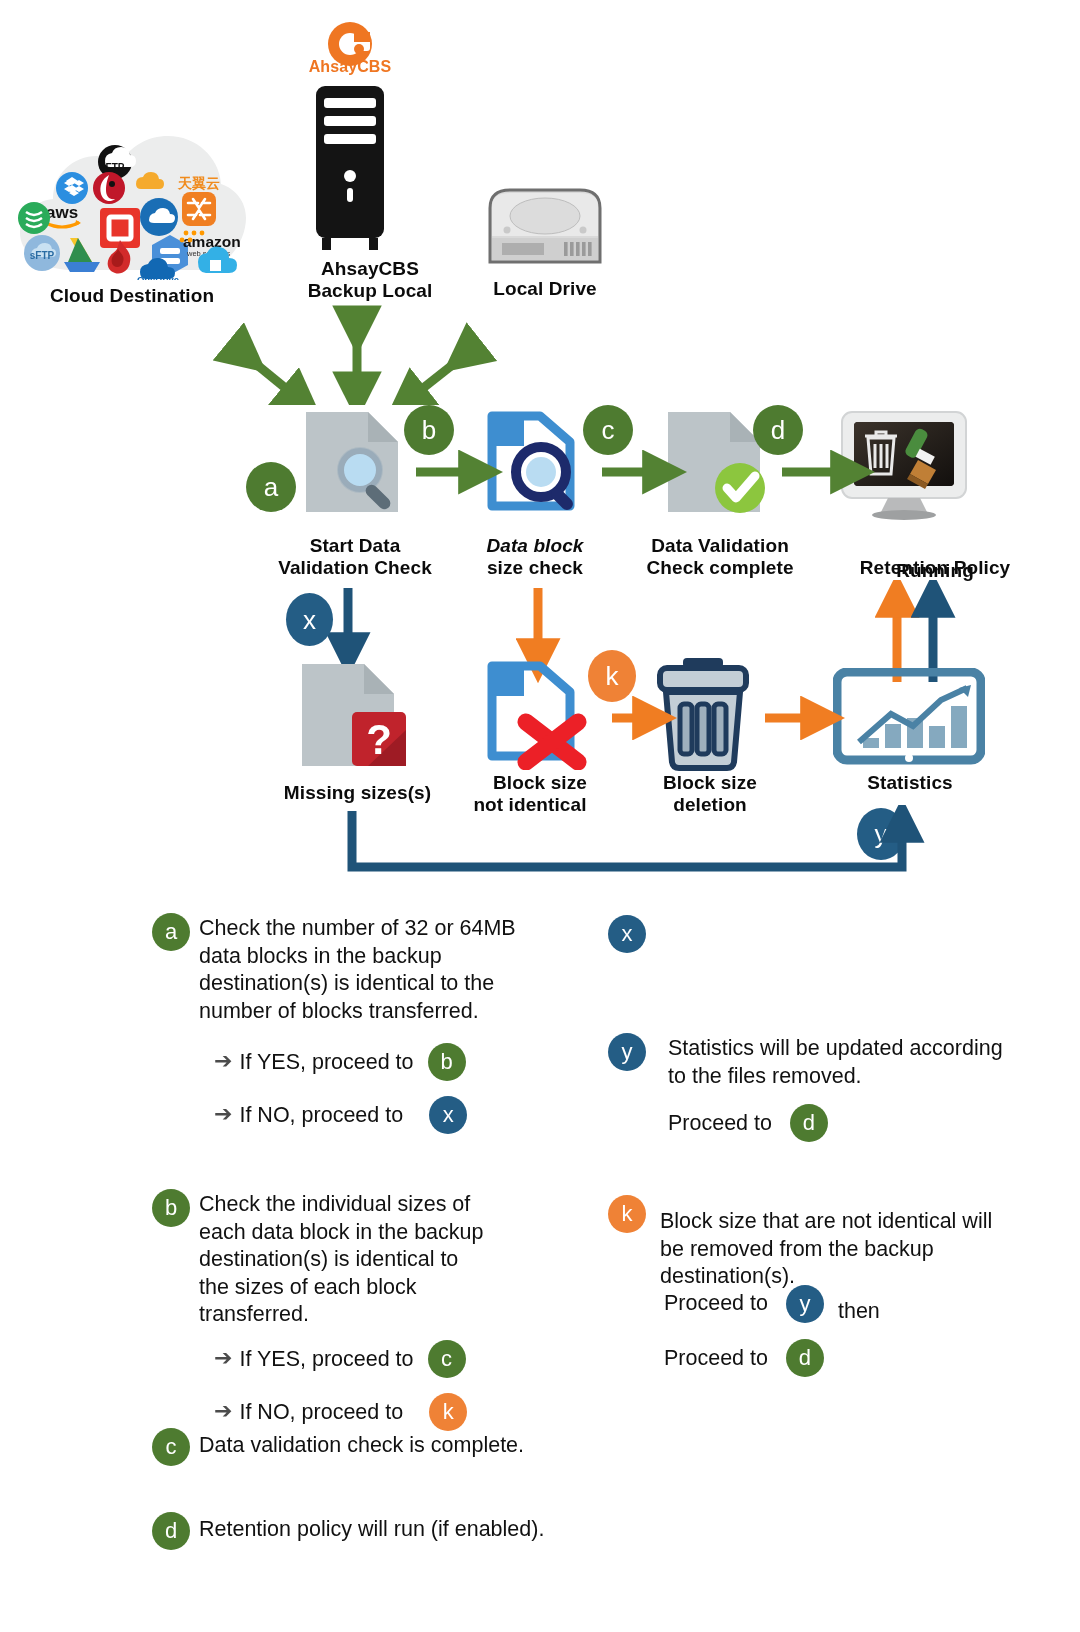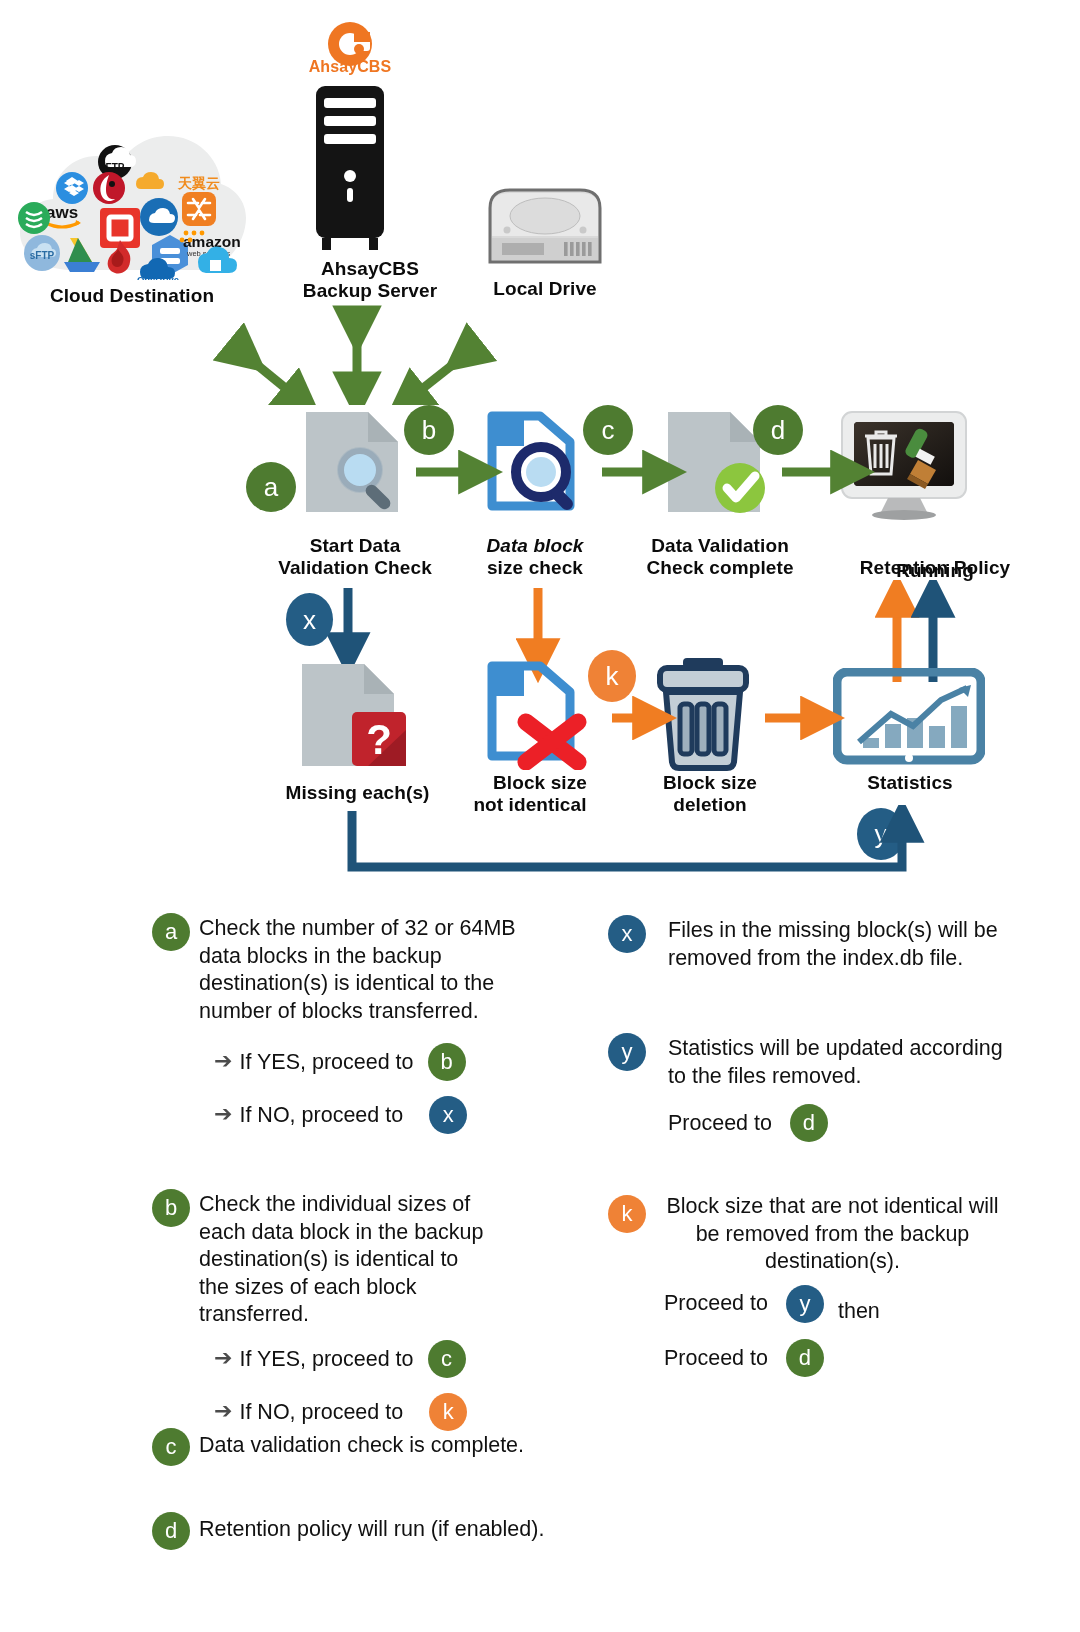--- a/index.html
+++ b/index.html
@@ -167,21 +167,21 @@
     <rect x="28" y="98" width="52" height="10" rx="3" fill="#fff"></rect>
     <rect x="28" y="116" width="52" height="10" rx="3" fill="#fff"></rect>
     <circle cx="54" cy="158" r="6" fill="#fff"></circle>
     <rect x="51" y="170" width="6" height="14" rx="3" fill="#fff"></rect>
     <rect x="26" y="220" width="9" height="12" fill="#141414"></rect>
     <rect x="73" y="220" width="9" height="12" fill="#141414"></rect>
   </svg>
 </div>
 <div class="lbl" style="left:300px;top:58px;width:100px;color:#ef7622;font-size:16px;font-weight:bold;">AhsayCBS</div>
 <div class="lbl" style="left:270px;top:258px;width:200px;">AhsayCBS</div>
-<div class="lbl" style="left:270px;top:280px;width:200px;">Backup Server</div>
+<div class="lbl" style="left:270px;top:280px;width:200px;">Backup Local</div>
 
 <div class="abs" style="left:480px;top:180px;width:130px;height:90px;">
   <svg width="130" height="90" viewBox="0 0 130 90">
     <path d="M10 82 L10 28 Q10 10 30 10 L100 10 Q120 10 120 28 L120 82 Z" fill="#d9d9d9" stroke="#6f6f6f" stroke-width="3"></path>
     <path d="M12 26 Q12 13 30 13 L100 13 Q118 13 118 26 L118 56 L12 56 Z" fill="#e9e9e9"></path>
     <ellipse cx="65" cy="36" rx="35" ry="18" fill="#dcdcdc" stroke="#bdbdbd"></ellipse>
     <circle cx="27" cy="50" r="3.5" fill="#c9c9c9"></circle>
     <circle cx="103" cy="50" r="3.5" fill="#c9c9c9"></circle>
     <rect x="12" y="58" width="106" height="22" fill="#cfcfcf"></rect>
     <rect x="22" y="63" width="42" height="12" fill="#aeaeae"></rect>
@@ -316,21 +316,21 @@
 
 <div class="abs" style="left:296px;top:660px;width:120px;height:112px;">
   <svg width="120" height="112" viewBox="0 0 120 112">
     <path d="M6 4 H68 L98 34 V106 H6 Z" fill="#bcc4c8"></path>
     <path d="M68 4 L98 34 H68 Z" fill="#a9b2b6"></path>
     <rect x="56" y="52" width="54" height="54" rx="5" fill="#c0232c"></rect>
     <path d="M110 70 L72 106 h38 z" fill="#9e1b24"></path>
     <text x="83" y="94" font-size="42" font-weight="bold" fill="#fff" text-anchor="middle" font-family="'Liberation Sans',sans-serif">?</text>
   </svg>
 </div>
-<div class="lbl" style="left:265px;top:782px;width:185px;">Missing  each(s)</div>
+<div class="lbl" style="left:265px;top:782px;width:185px;">Missing  sizes(s)</div>
 
 <div class="abs" style="left:478px;top:658px;width:120px;height:112px;">
   <svg width="120" height="112" viewBox="0 0 120 112">
     <path d="M14 8 H62 L92 34 V98 H14 Z" fill="none" stroke="#3e8ed0" stroke-width="9" stroke-linejoin="round"></path>
     <path d="M14 8 H46 V38 H14 Z" fill="#3e8ed0"></path>
     <g stroke="#ec2027" stroke-width="17" stroke-linecap="round">
       <line x1="48" y1="64" x2="100" y2="104"></line>
       <line x1="100" y1="64" x2="48" y2="104"></line>
     </g>
   </svg>
@@ -422,31 +422,30 @@
     <span class="sub-badge" style="background:#ef8236;margin-left:26px;">k</span>
   </div>
 
   <div class="lg-badge" style="left:152px;top:533px;background:#4e7b30;">c</div>
   <div class="lg-text" style="left:199px;top:537px;width:400px;">Data validation check is complete.</div>
 
   <div class="lg-badge" style="left:152px;top:617px;background:#4e7b30;">d</div>
   <div class="lg-text" style="left:199px;top:621px;width:430px;">Retention policy will run (if enabled).</div>
 
   <div class="lg-badge" style="left:608px;top:20px;background:#245d85;">x</div>
-  <div class="lg-text" style="left:668px;top:22px;width:330px;">Files in the missing block(s) will be removed from the index.db file.</div>
 
   <div class="lg-badge" style="left:608px;top:138px;background:#245d85;">y</div>
   <div class="lg-text" style="left:668px;top:140px;width:340px;">Statistics will be updated according to the files removed.</div>
   <div class="sub-row" style="left:668px;top:209px;">
     <span>Proceed to</span>
     <span class="sub-badge" style="background:#4e7b30;margin-left:18px;">d</span>
   </div>
 
   <div class="lg-badge" style="left:608px;top:300px;background:#ef8236;">k</div>
-  <div class="lg-text" style="left:660px;top:298px;width:345px;text-align:center;">Block size that are not identical will be removed from the backup destination(s).</div>
+  <div class="lg-text" style="left:660px;top:313px;width:345px;">Block size that are not identical will be removed from the backup destination(s).</div>
   <div class="sub-row" style="left:664px;top:388px;">
     <span>Proceed to</span>
     <span class="sub-badge" style="background:#245d85;margin-left:18px;">y</span>
     <span style="margin-left:14px;margin-top:16px;">then</span>
   </div>
   <div class="sub-row" style="left:664px;top:444px;">
     <span>Proceed to</span>
     <span class="sub-badge" style="background:#4e7b30;margin-left:18px;">d</span>
   </div>
 

